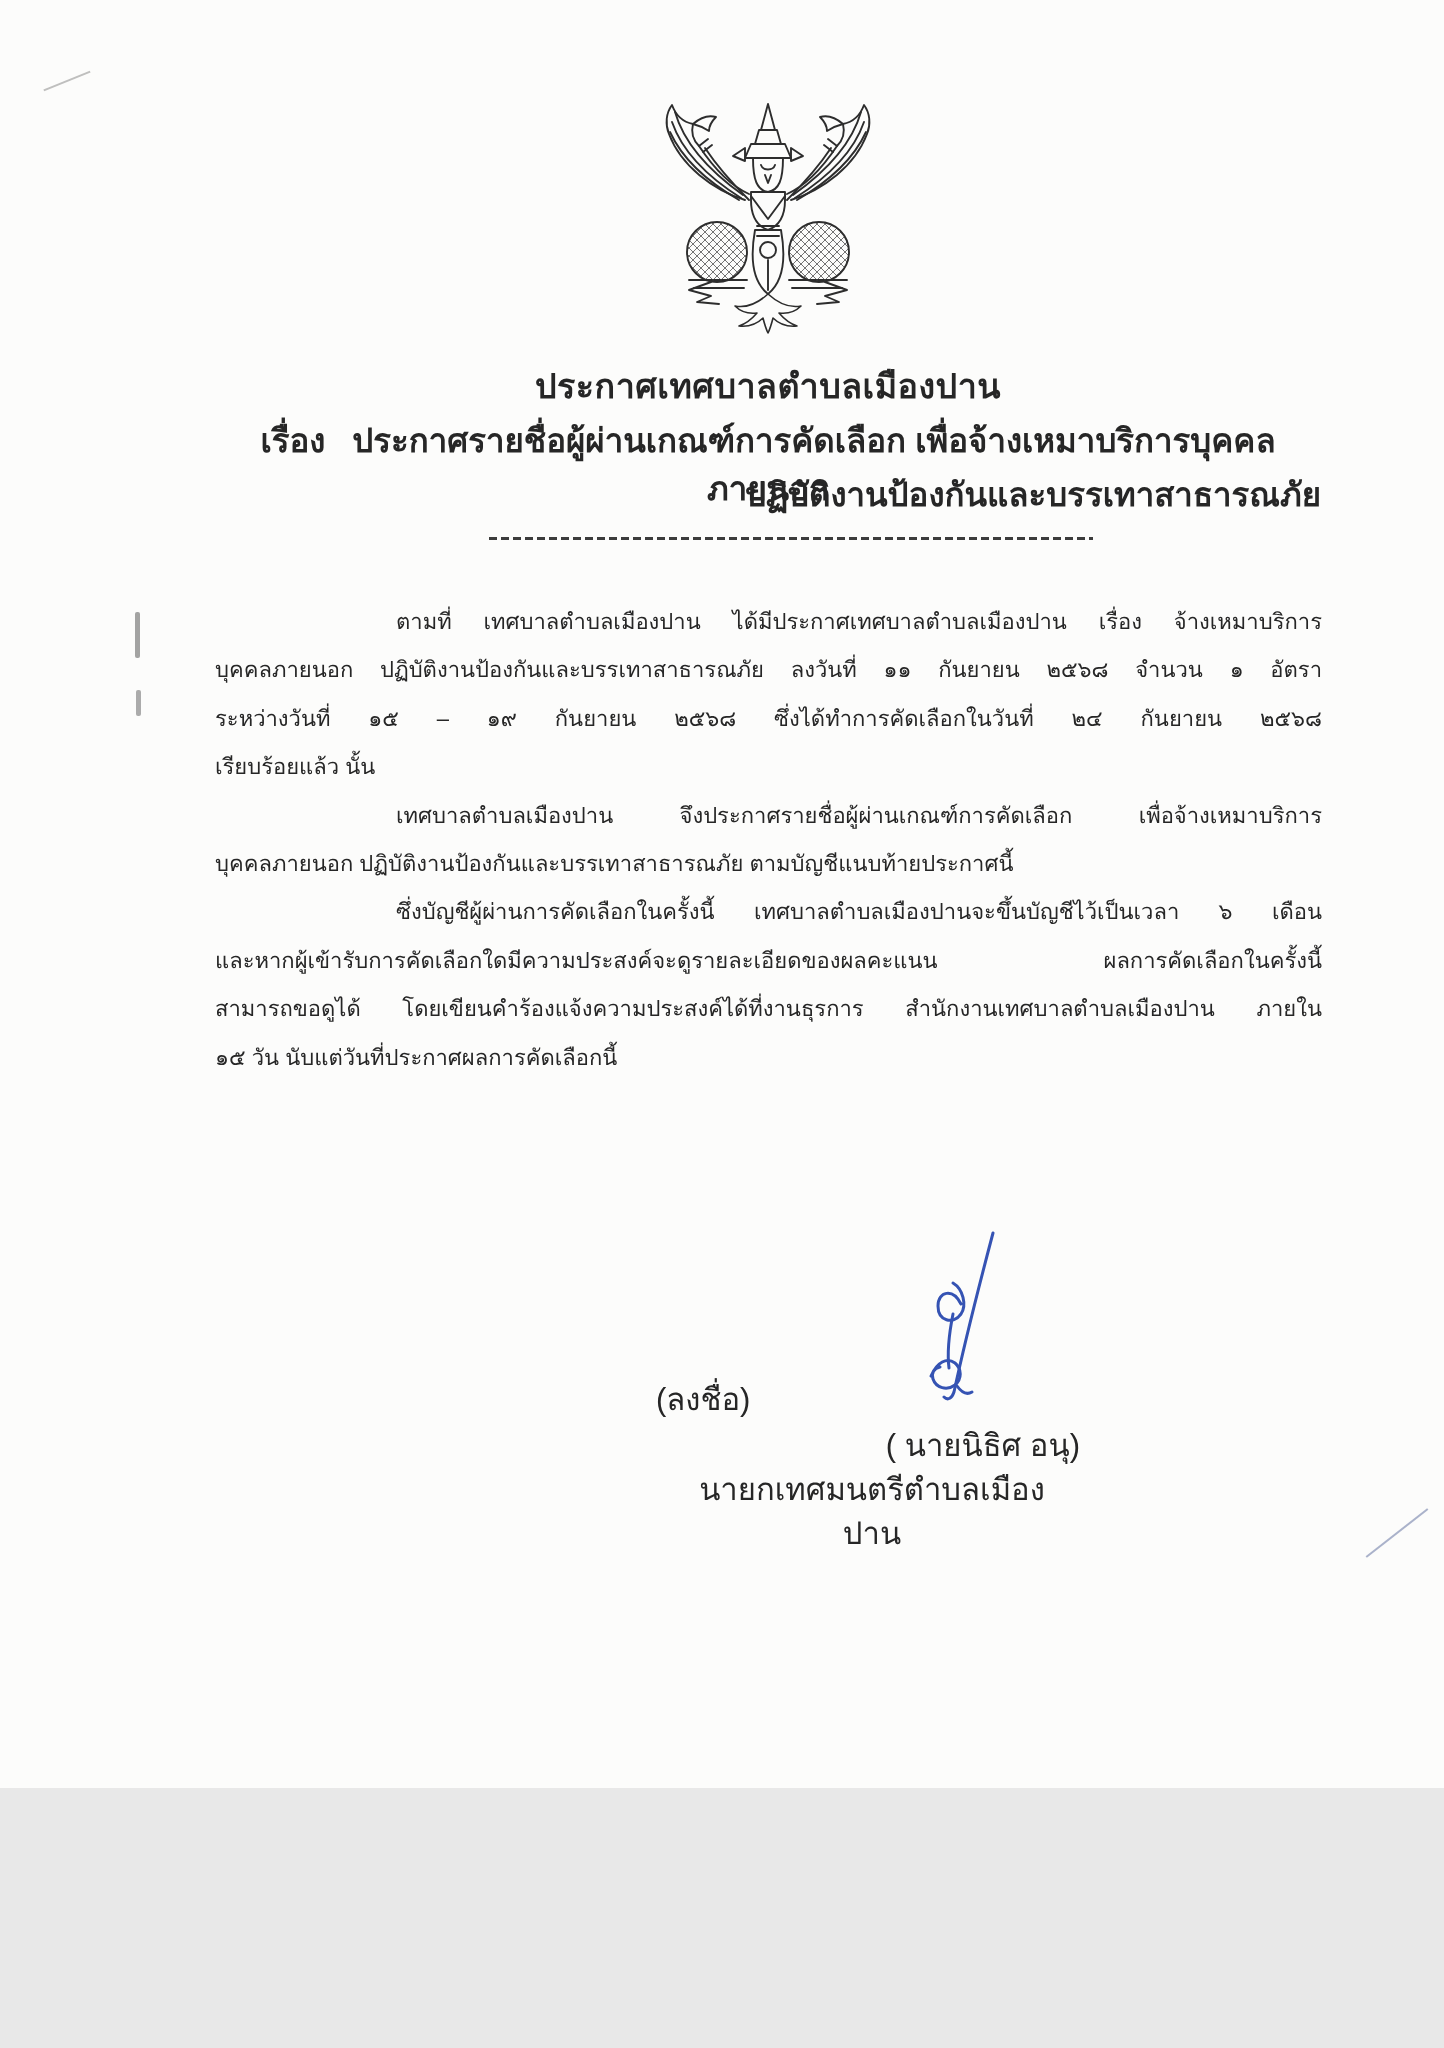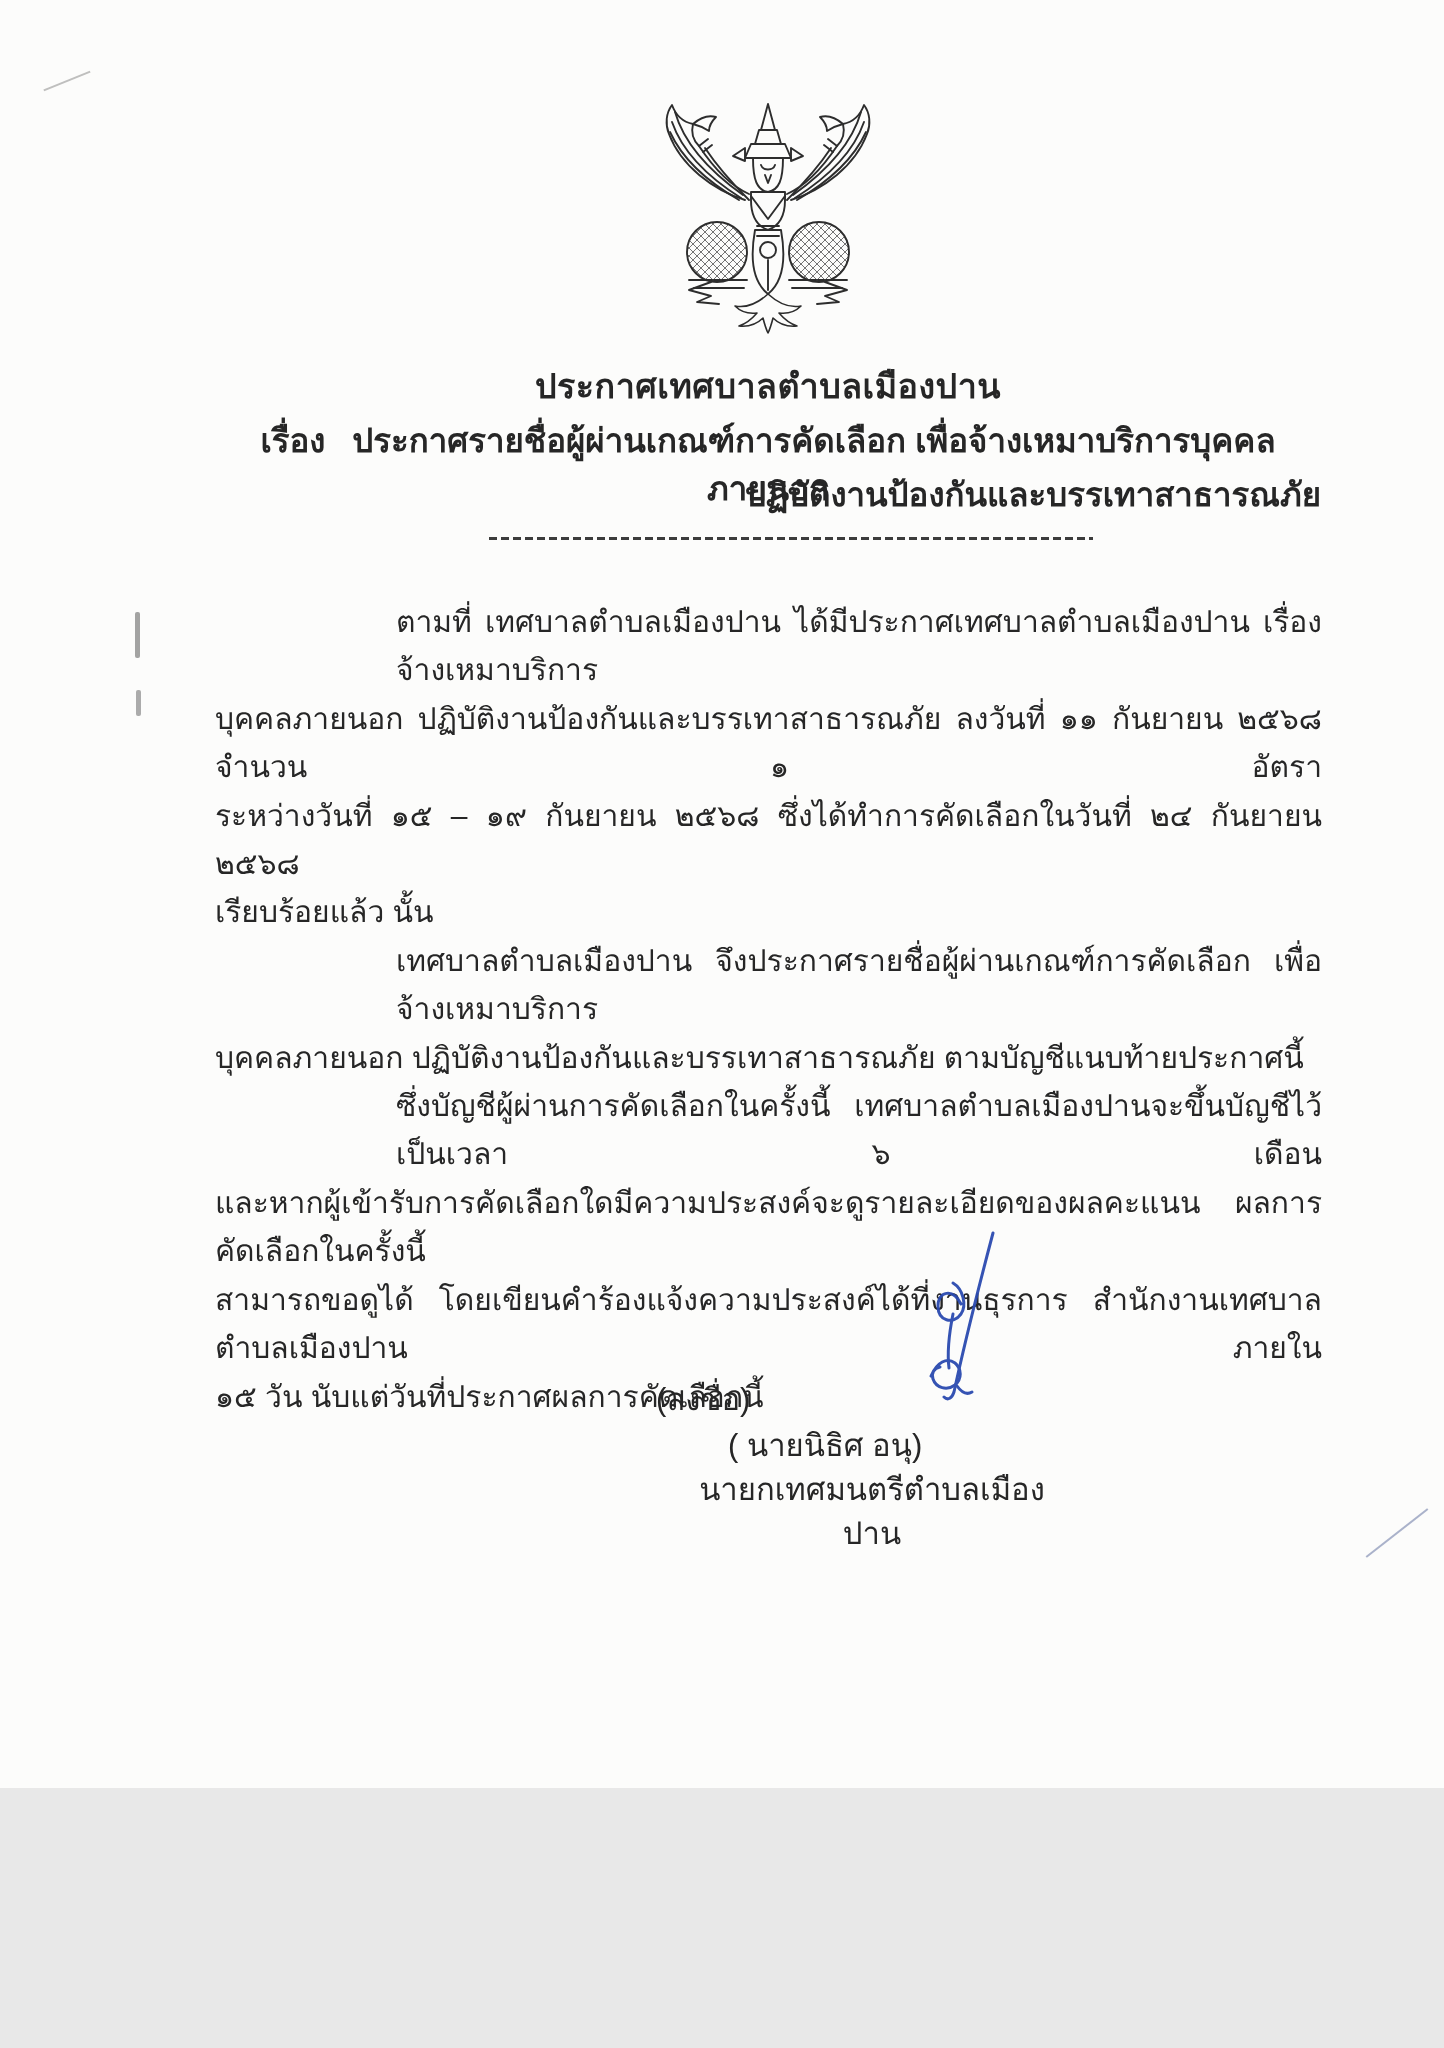--- a/index.html
+++ b/index.html
@@ -29,37 +29,37 @@
     position:absolute;left:215px;top:471px;width:1106px;
     text-align:right;font-size:33px;font-weight:bold;line-height:48px;
   }
   .divider{
     position:absolute;left:489px;top:537px;width:604px;height:3px;
     background:repeating-linear-gradient(90deg,#3c3c3c 0 8px,transparent 8px 12px);
   }
   
   .bodytext{
     position:absolute;left:215px;top:598px;width:1107px;
-    font-size:30px;line-height:48.4px;
+    font-size:22px;line-height:48.4px;
   }
   .bline{white-space:normal;}
   .j{text-align:justify;text-align-last:justify;}
   .indent{padding-left:181px;}
   .closing{
     position:absolute;left:215px;top:1098px;width:1107px;
     font-size:30px;line-height:48px;padding-left:182px;box-sizing:border-box;
   }
   .dateline{
     position:absolute;left:201px;top:1206px;width:1106px;
     text-align:center;font-size:31px;line-height:48px;
   }
   
   .sign-label{position:absolute;left:656px;top:1378px;font-size:31px;line-height:44px;}
   .signature-svg{position:absolute;left:860px;top:1226px;width:152px;height:190px;}
-  .signer-name{position:absolute;left:728px;top:1424px;width:400px;text-align:left;font-size:31px;line-height:44px;}
+  .signer-name{position:absolute;left:680px;top:1424px;width:400px;text-align:right;font-size:31px;line-height:44px;}
   .signer-title{position:absolute;left:672px;top:1468px;width:400px;text-align:center;font-size:31px;line-height:44px;}
   
   .art-tl{position:absolute;left:42px;top:80px;width:50px;height:2px;background:rgba(140,140,140,.55);transform:rotate(-22deg);}
   .art-br{position:absolute;left:1358px;top:1532px;width:78px;height:2px;background:rgba(115,128,170,.6);transform:rotate(-38deg);}
   .art-edge1{position:absolute;left:135px;top:612px;width:5px;height:46px;background:#4a4a4a;opacity:.5;border-radius:2px;}
   .art-edge2{position:absolute;left:136px;top:690px;width:5px;height:26px;background:#4a4a4a;opacity:.45;border-radius:2px;}
 </style>
 </head>
 <body>
 

